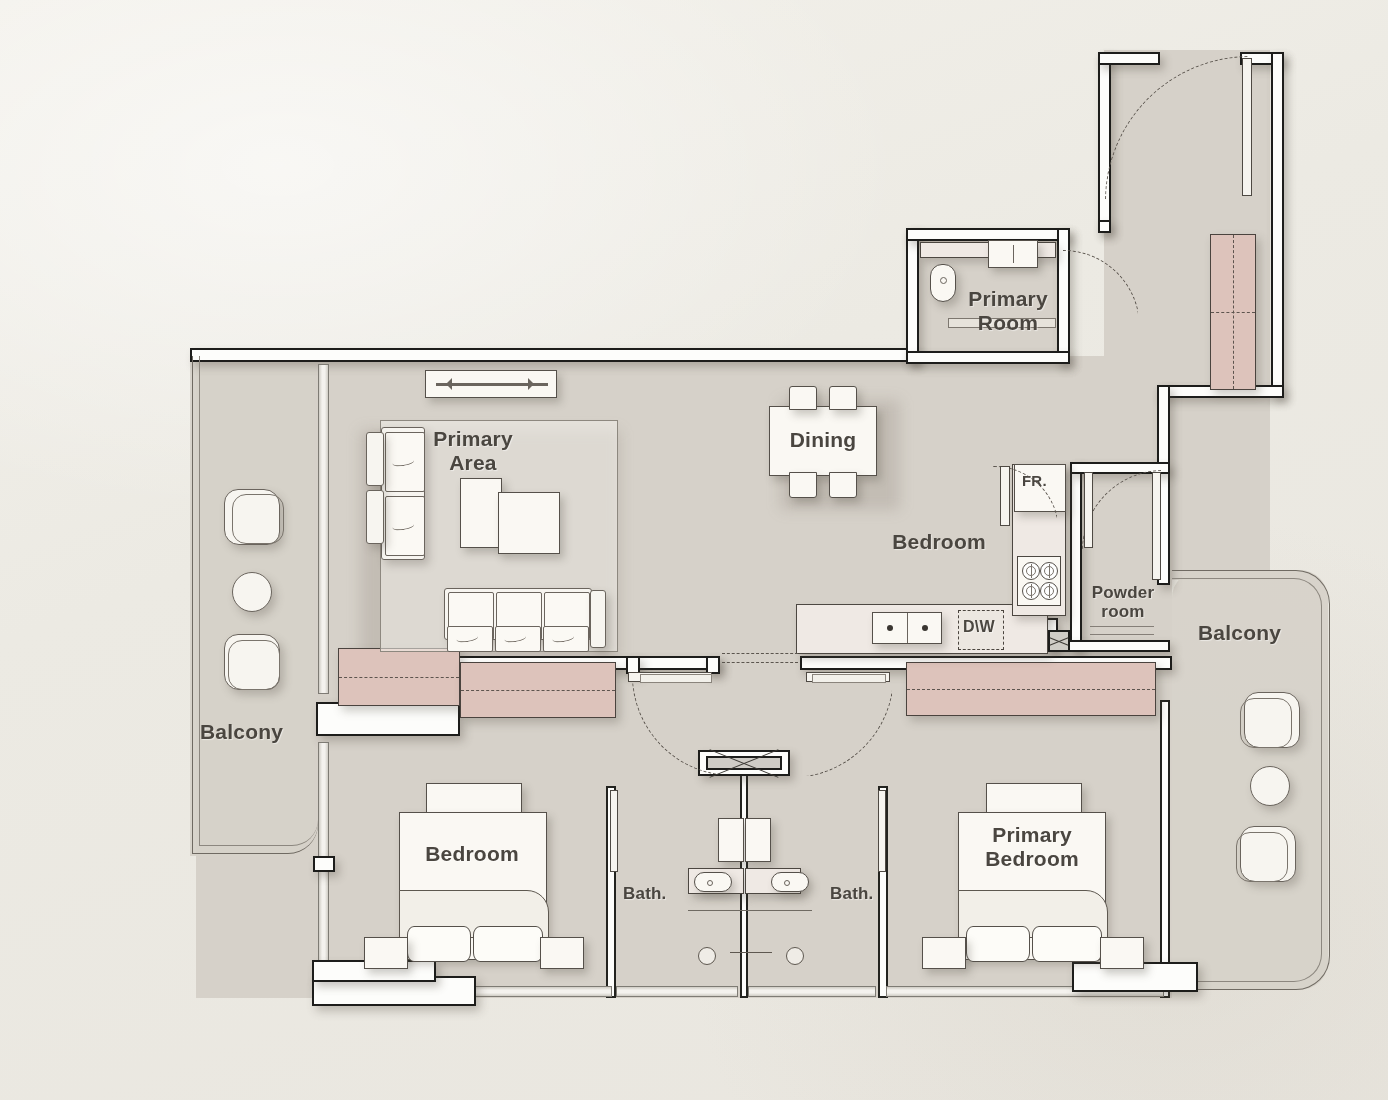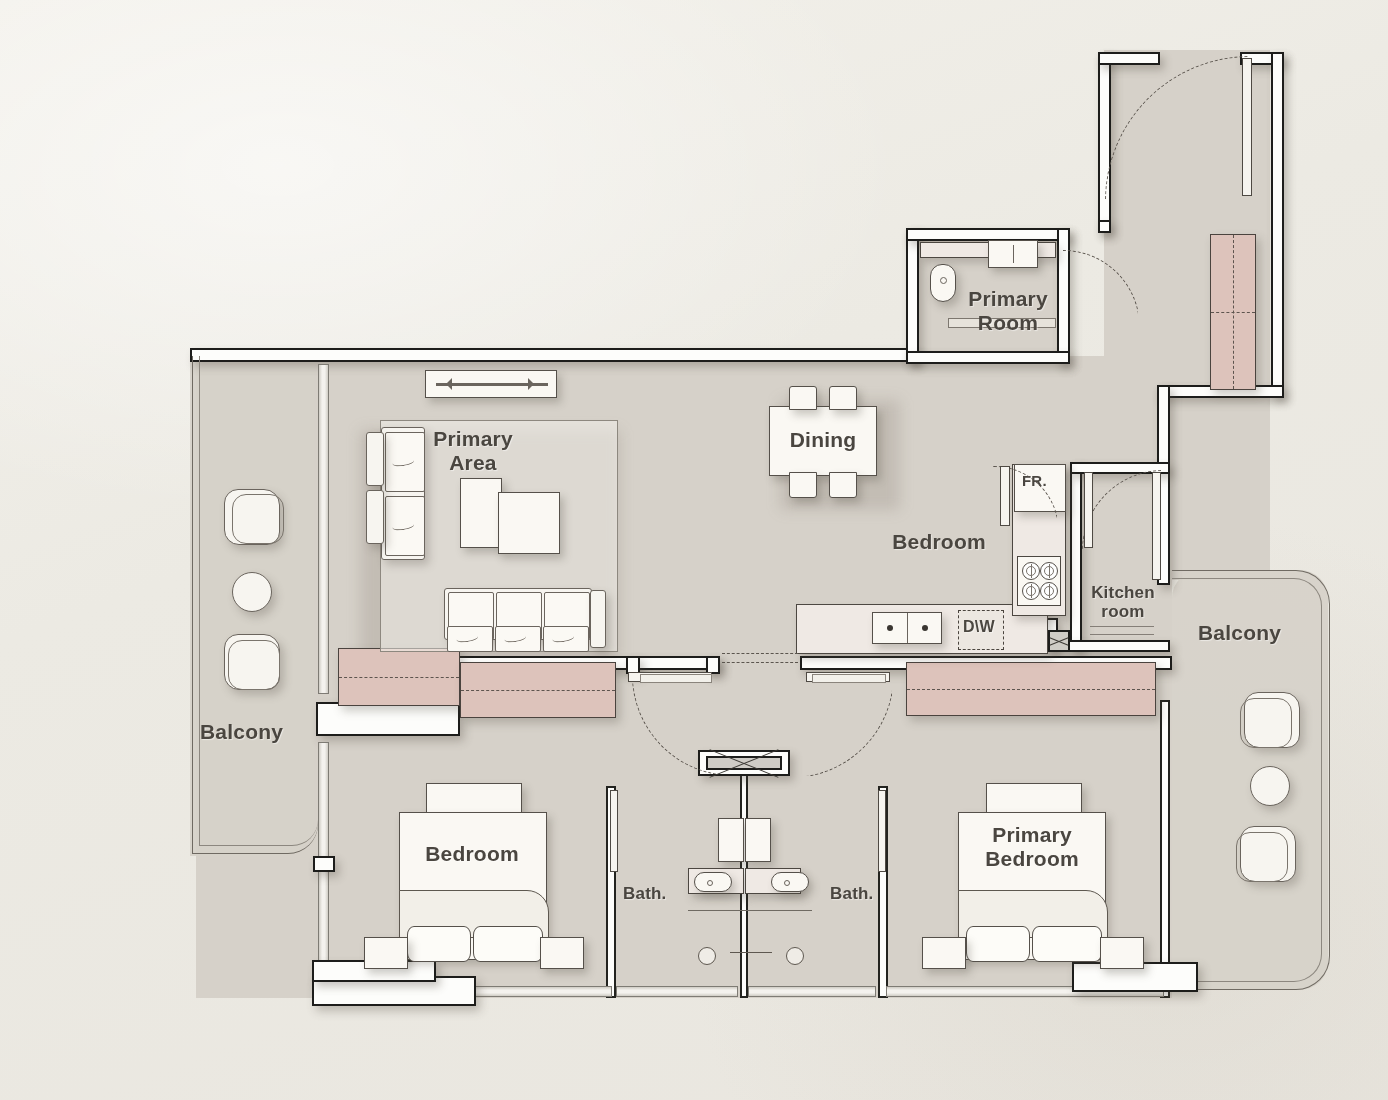--- a/index.html
+++ b/index.html
@@ -303,21 +303,21 @@
   <div class="abs furn-soft circ" style="left:1250px;top:766px;width:40px;height:40px;"></div>
   <div class="abs furn-soft" style="left:1240px;top:826px;width:56px;height:56px;border-radius:14px 16px 13px 15px;"></div>
   <div class="abs" style="left:1236px;top:832px;width:52px;height:50px;border:1.3px solid #7a746c;border-radius:14px;"></div>
 
   <div class="lbl room ctr" style="left:473px;top:427px;transform:translateX(-50%);">Primary
 Area</div>
   <div class="lbl room ctr" style="left:823px;top:428px;transform:translateX(-50%);">Dining</div>
   <div class="lbl room ctr" style="left:939px;top:530px;transform:translateX(-50%);">Bedroom</div>
   <div class="lbl room ctr" style="left:1008px;top:287px;transform:translateX(-50%);">Primary
 Room</div>
-  <div class="lbl small ctr" style="left:1123px;top:583px;transform:translateX(-50%);">Kitchen
+  <div class="lbl small ctr" style="left:1123px;top:583px;transform:translateX(-50%);">Powder
 room</div>
   <div class="lbl room ctr" style="left:472px;top:842px;transform:translateX(-50%);">Bedroom</div>
   <div class="lbl room ctr" style="left:1032px;top:823px;transform:translateX(-50%);">Primary
 Bedroom</div>
   <div class="lbl small" style="left:623px;top:884px;">Bath.</div>
   <div class="lbl small" style="left:830px;top:884px;">Bath.</div>
   <div class="lbl room" style="left:200px;top:720px;">Balcony</div>
   <div class="lbl room" style="left:1198px;top:621px;">Balcony</div>
 
 </div>

